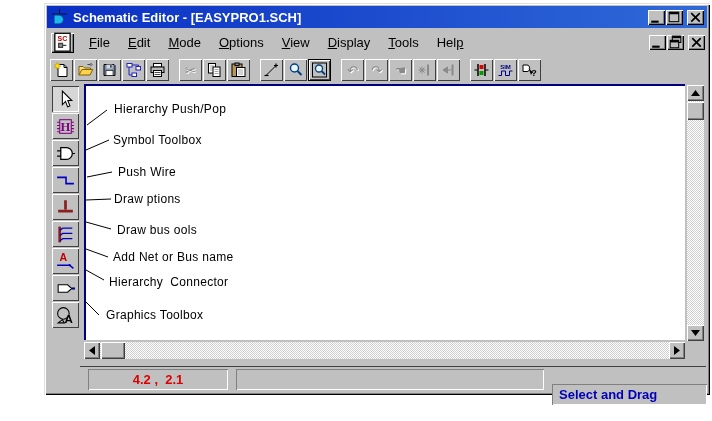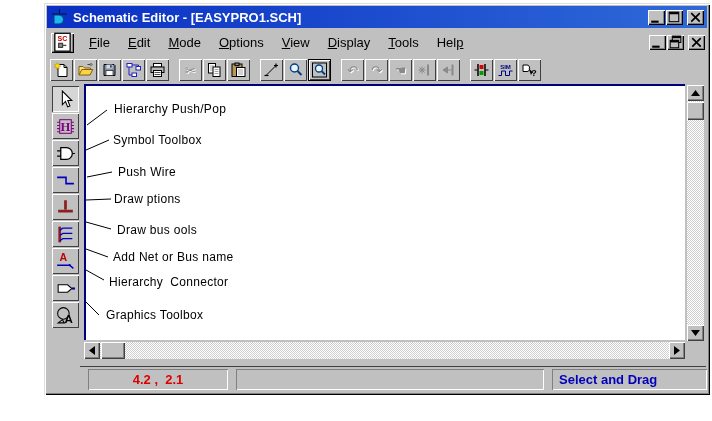--- a/index.html
+++ b/index.html
@@ -373,16 +373,16 @@
           </svg>
         </button>
     </div>
   </div>
 
   <div class="tabline"></div>
 
   <div class="statusbar">
     <div class="spanel sp1" style="color: rgb(221, 0, 0);">4.2 ,  2.1</div>
     <div class="spanel sp2"></div>
-    <div class="spanel sp3" style="color: rgb(0, 0, 187);">Select and Drag</div>
+    <div class="spanel sp3" style="color: rgb(0, 0, 187); margin-top: 15px;">Select and Drag</div>
   </div>
 
 </div>
 
 </body></html>

